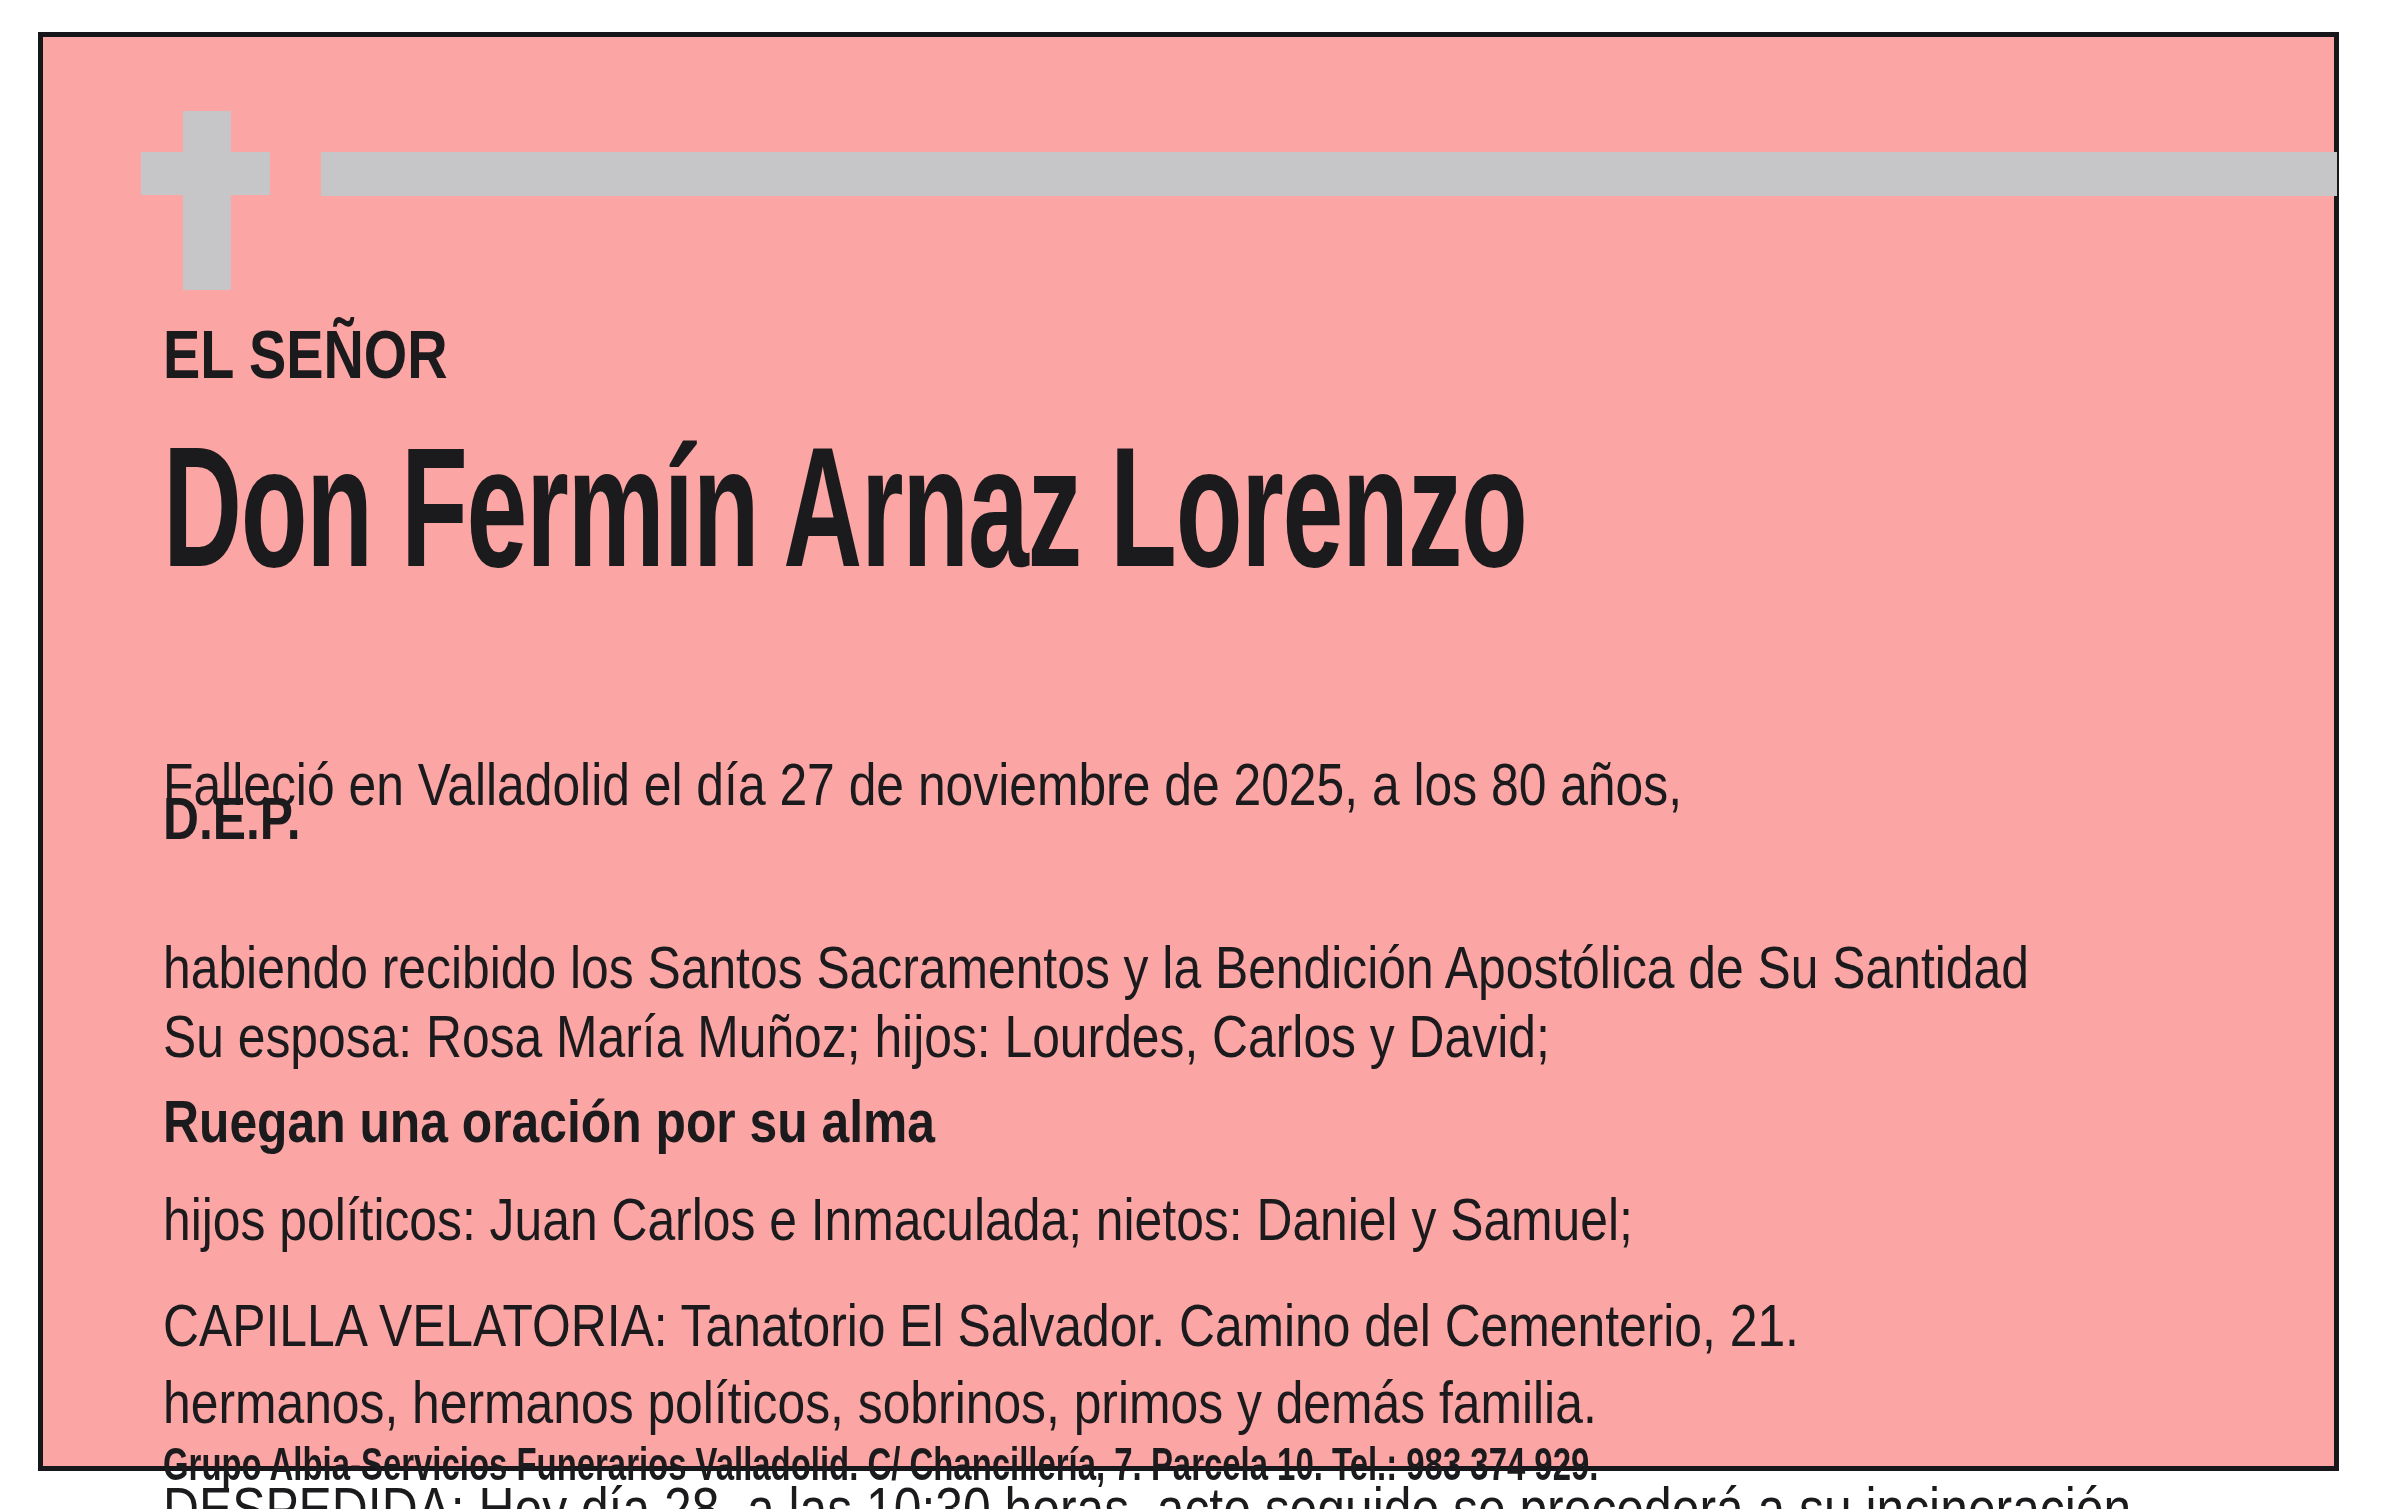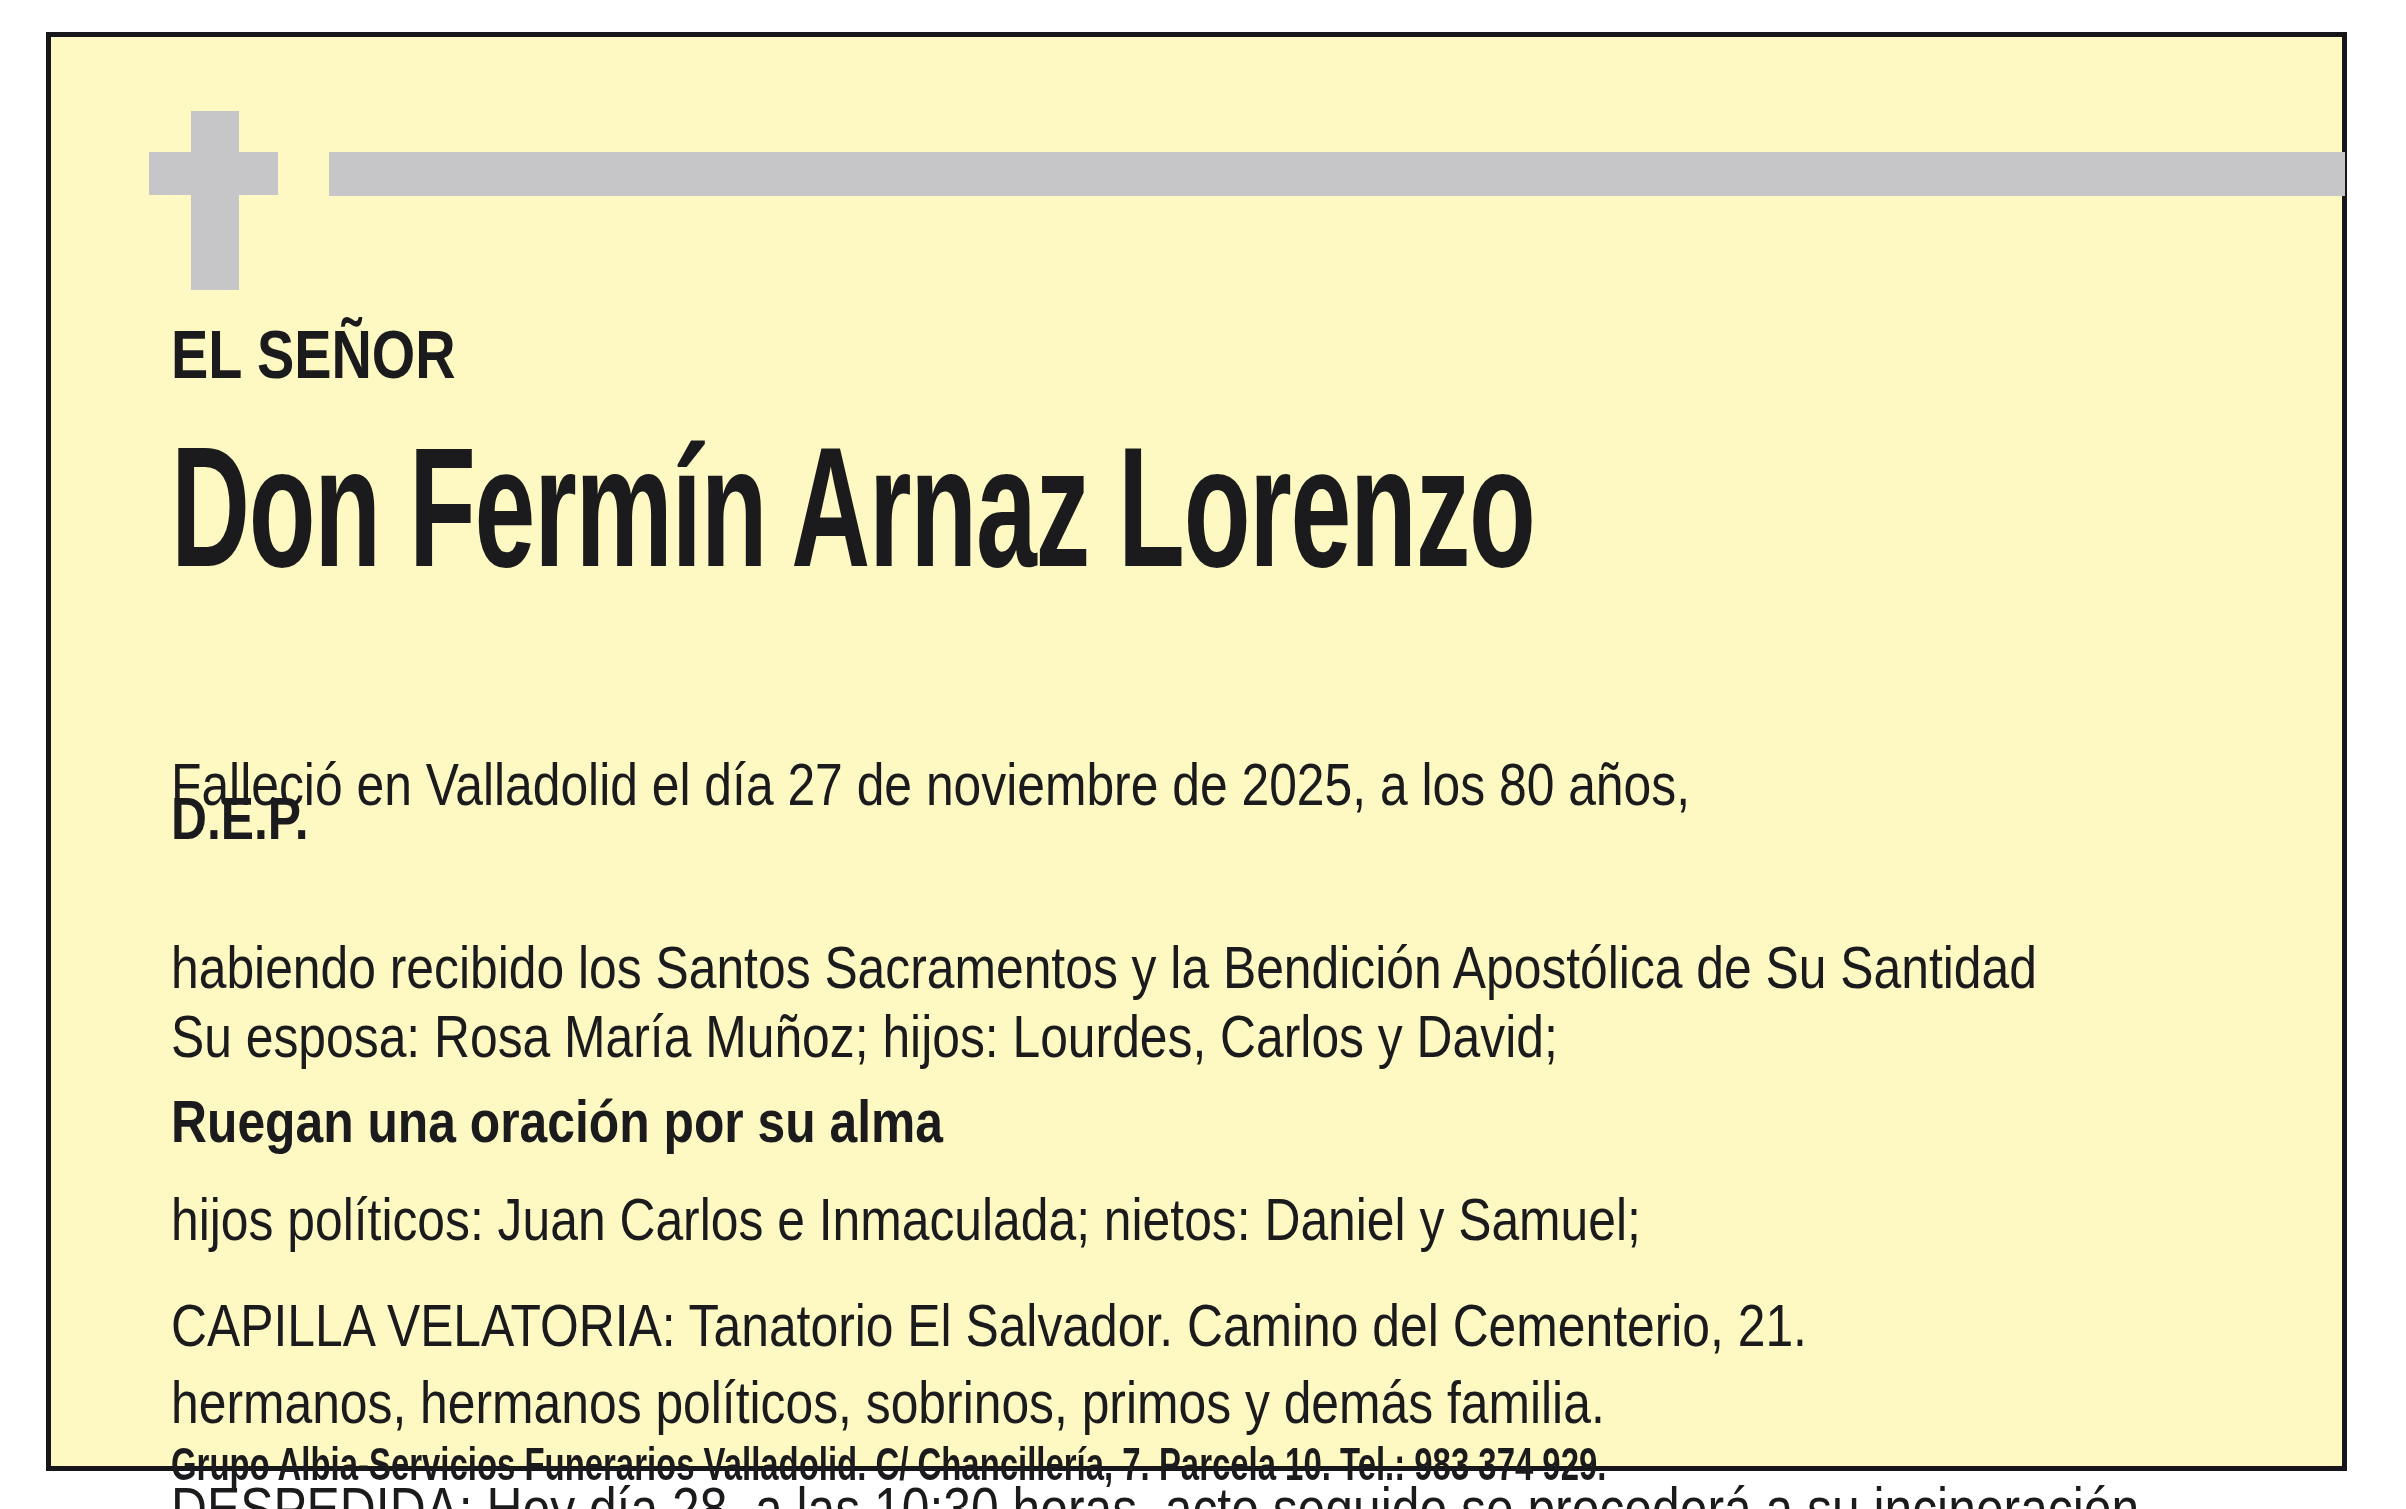--- a/index.html
+++ b/index.html
@@ -11,26 +11,26 @@
     position: relative;
     width: 2407px;
     height: 1510px;
     background: #ffffff;
     font-family: "Liberation Sans", sans-serif;
     color: #1b1b1d;
     overflow: hidden;
   }
   .frame {
     position: absolute;
-    left: 46px;
+    left: 38px;
     top: 32px;
     width: 2291px;
     height: 1429px;
     border: 5.9px solid #17171b;
-    background: #fef9c3;
+    background: #fca5a5;
   }
   
   .cross {
     position: absolute;
     left: 98px;
     top: 74px;
     width: 129px;
     height: 179px;
   }
   .cross::before {

